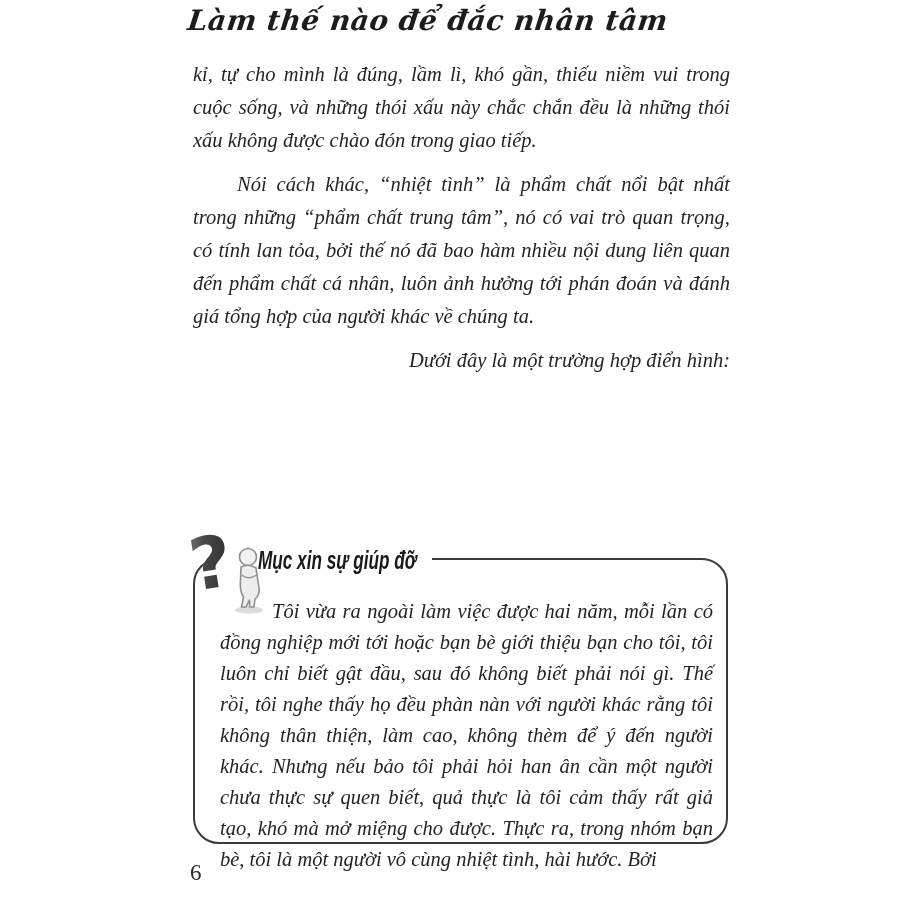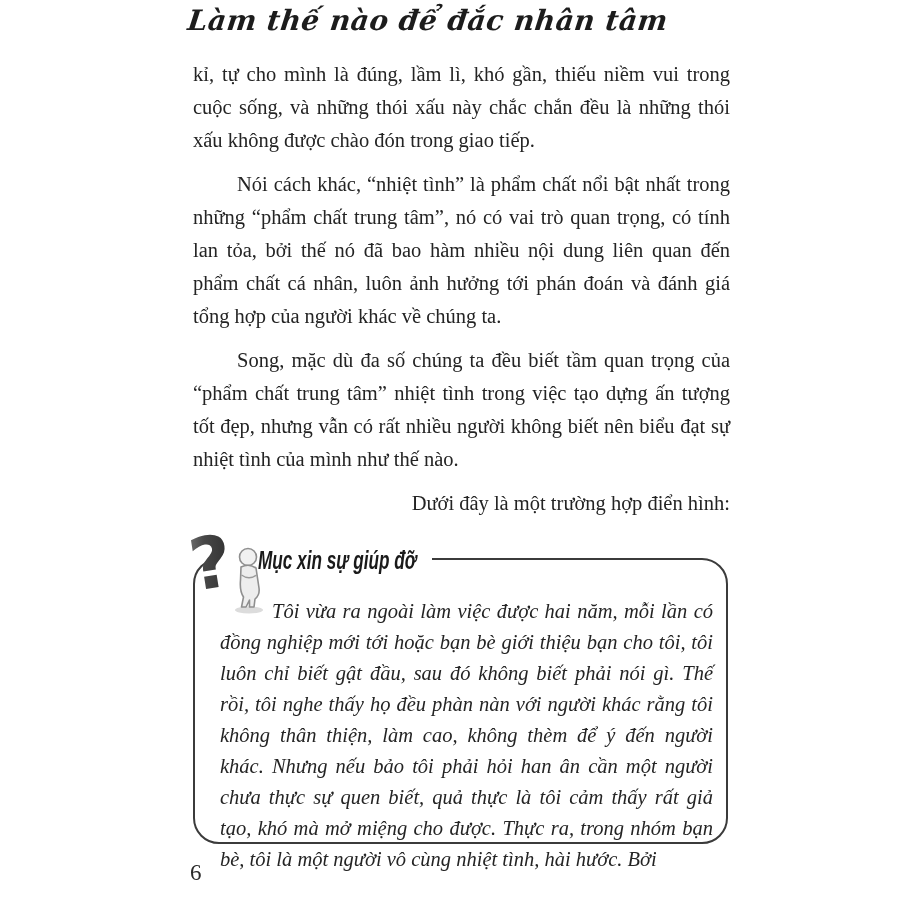--- a/index.html
+++ b/index.html
@@ -11,21 +11,21 @@
   .running-header{
     position:absolute;left:186px;top:4px;
     font-family:"DejaVu Serif","Liberation Serif",serif;
     font-style:italic;font-weight:bold;font-size:28px;color:#1c1c1c;
     transform:skewX(-7deg);transform-origin:left bottom;letter-spacing:.5px;
     white-space:nowrap;
   }
   
   .body-text{
     position:absolute;left:193px;top:58px;width:537px;
-    font-size:20.5px;line-height:33px;text-align:justify;color:#242424;
+    font-size:20.5px;line-height:33px;text-align:justify;color:#242424;font-style:italic;
   }
   .body-text p{margin:0 0 11px 0;}
   .body-text p.indent{text-indent:44px;}
   .body-text p.lead{text-align:right;}
   
   .callout{
     position:absolute;left:193px;top:558px;width:531px;height:282px;
     border:2px solid #3b3b3b;border-radius:26px;background:#ffffff;
   }
   .callout-text{
@@ -54,21 +54,20 @@
 </head>
 <body>
 
 <div class="page">
 
   <div class="running-header">Làm thế nào để đắc nhân tâm</div>
 
   <div class="body-text">
     <p>kỉ, tự cho mình là đúng, lầm lì, khó gần, thiếu niềm vui trong cuộc sống, và những thói xấu này chắc chắn đều là những thói xấu không được chào đón trong giao tiếp.</p>
     <p class="indent">Nói cách khác, “nhiệt tình” là phẩm chất nổi bật nhất trong những “phẩm chất trung tâm”, nó có vai trò quan trọng, có tính lan tỏa, bởi thế nó đã bao hàm nhiều nội dung liên quan đến phẩm chất cá nhân, luôn ảnh hưởng tới phán đoán và đánh giá tổng hợp của người khác về chúng ta.</p>
-    <p class="indent">Song, mặc dù đa số chúng ta đều biết tầm quan trọng của “phẩm chất trung tâm” nhiệt tình trong việc tạo dựng ấn tượng tốt đẹp, nhưng vẫn có rất nhiều người không biết nên biểu đạt sự  nhiệt tình của mình như thế nào.</p>
     <p class="indent lead">Dưới đây là một trường hợp điển hình:</p>
   </div>
 
   <div class="callout">
     <div class="callout-text">Tôi vừa ra ngoài làm việc được hai năm, mỗi lần có đồng nghiệp mới tới hoặc bạn bè giới thiệu bạn cho tôi, tôi luôn chỉ biết gật đầu, sau đó không biết phải nói gì. Thế rồi, tôi nghe thấy họ đều phàn nàn với người khác rằng tôi không thân thiện, làm cao, không thèm để ý đến người khác. Nhưng nếu bảo tôi phải hỏi han ân cần một người chưa thực sự quen biết, quả thực là tôi cảm thấy rất giả tạo, khó mà mở miệng cho được. Thực ra, trong nhóm bạn bè, tôi là một người vô cùng nhiệt tình, hài hước. Bởi</div>
   </div>
 
   <div class="border-mask"></div>
 
   <div class="callout-title">

